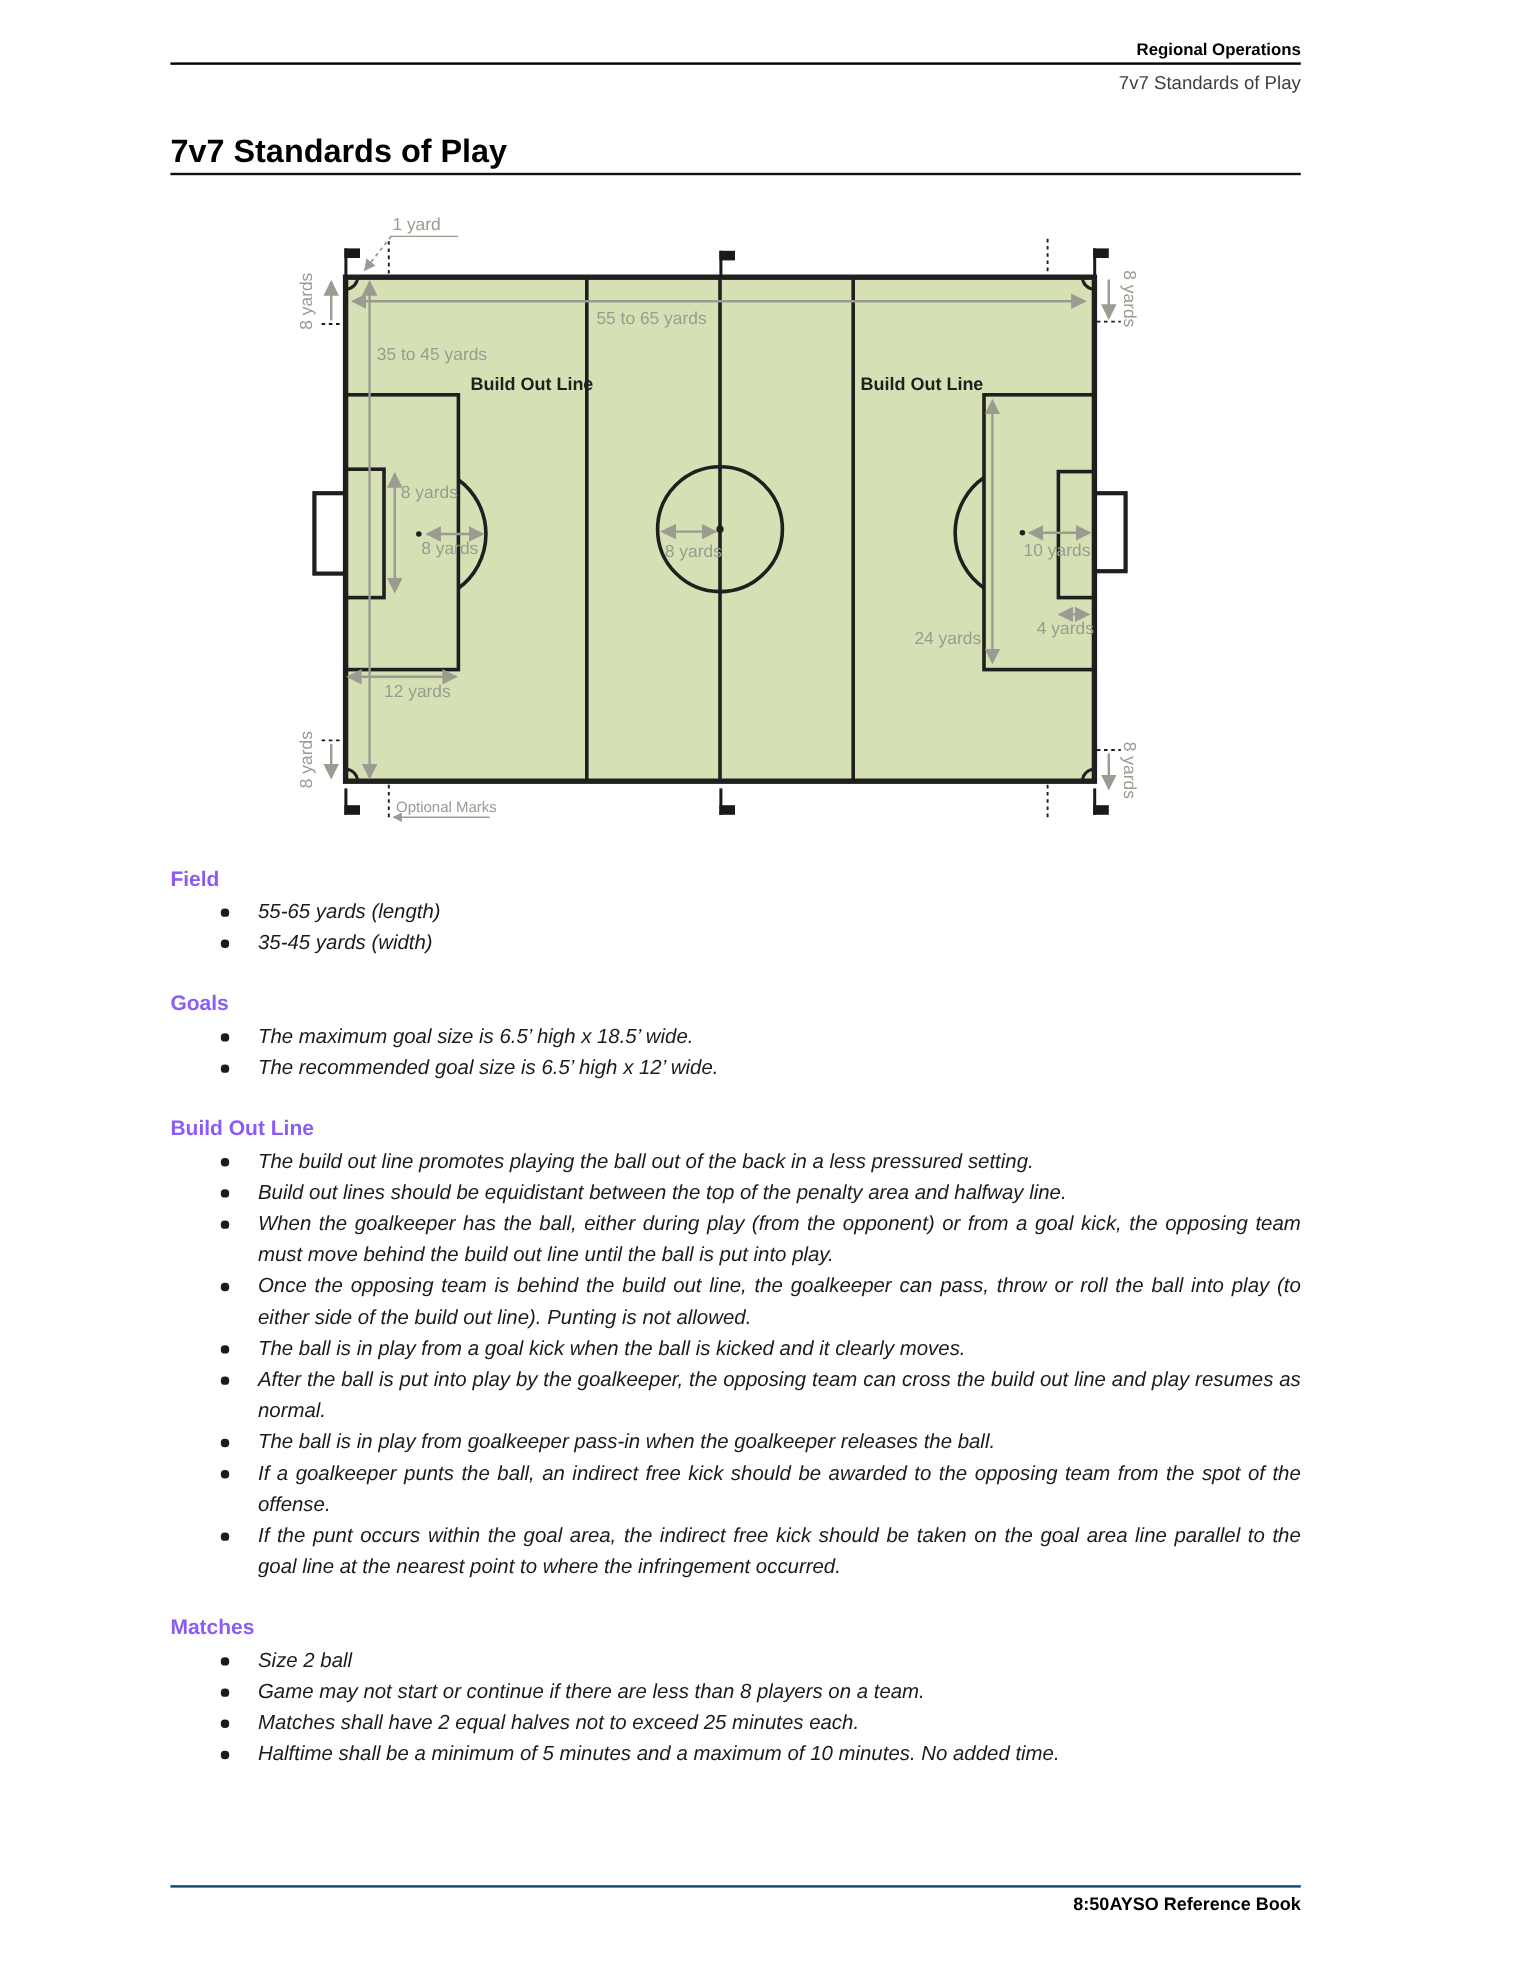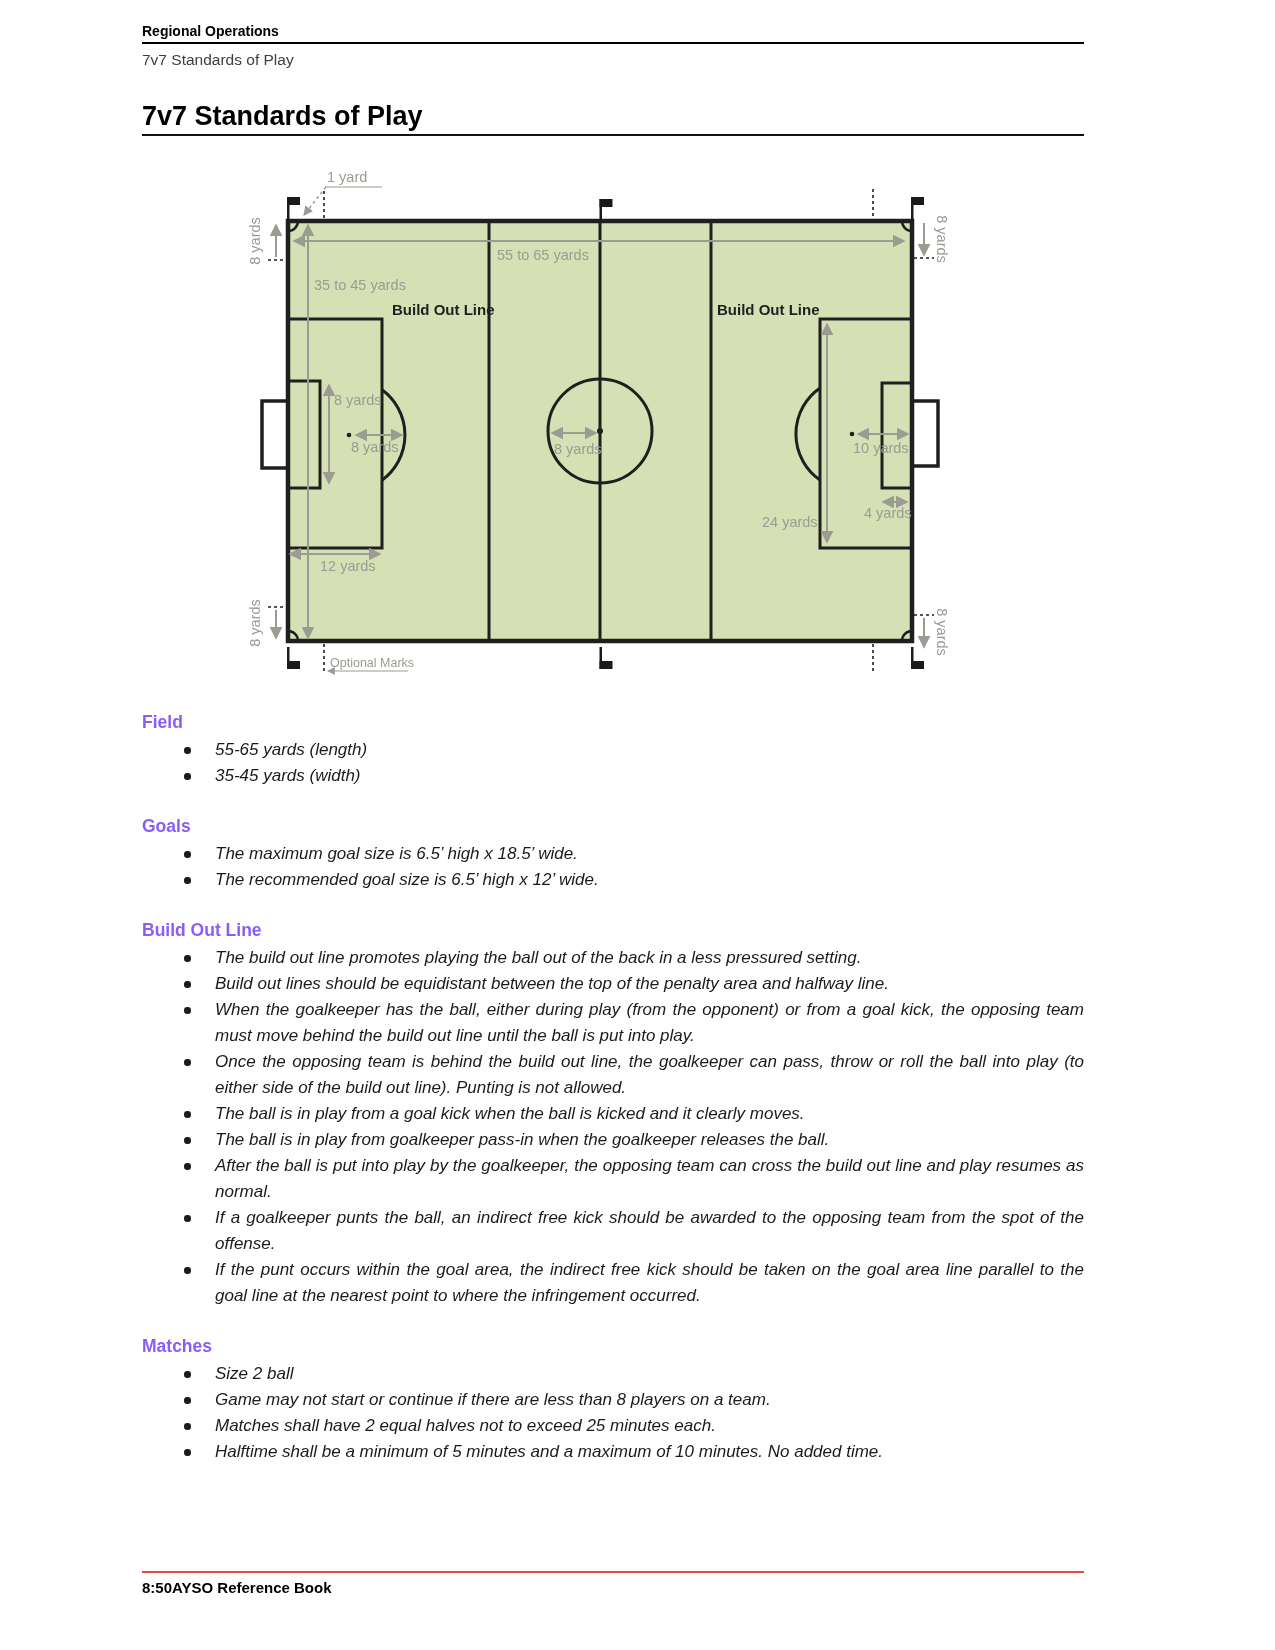--- a/index.html
+++ b/index.html
@@ -8,21 +8,21 @@
     position:relative;
     width:1275px;height:1650px;
     background:#ffffff;
     font-family:"Liberation Sans",sans-serif;
     color:#1b1b1b;
     overflow:hidden;
     margin:0 auto;
   }
   .content{position:absolute;left:142px;top:0;width:942px;}
   
-  .hdr{padding-top:23px;}
+  .hdr{padding-top:33px;text-align:right;}
   .hdr-section{font-size:14px;font-weight:bold;color:#000;}
   .hdr-rule{border-top:2.5px solid #000;margin-top:3px;}
   .hdr-sub{font-size:15.5px;color:#3f3f3f;margin-top:7px;}
   
   .page-title{
     font-size:27px;font-weight:bold;color:#000;
     margin:33px 0 0 0;padding-bottom:4px;
     border-bottom:2.5px solid #111;
     line-height:28px;
   }
@@ -45,22 +45,22 @@
     font-size:17px;line-height:26px;font-style:italic;
   }
   ul.blist li::before{
     content:"";position:absolute;left:42px;top:10px;
     width:6.5px;height:6.5px;border-radius:50%;background:#1b1b1b;
   }
   .bullet-text{display:block;text-align:justify;}
   
   .footer{
     position:absolute;left:142px;top:1571px;width:942px;
-    border-top:2px solid #ef4444;padding-top:6px;
-    display:flex;justify-content:flex-start;
+    border-top:2px solid #0c4a6e;padding-top:6px;
+    display:flex;justify-content:flex-end;
     font-size:15px;font-weight:bold;color:#000;
   }
 </style>
 </head>
 <body>
 
 <div class="page">
   <div class="content">
 
     <div class="hdr">
@@ -205,24 +205,24 @@
       <li>
           <span class="bullet-text">When the goalkeeper has the ball, either during play (from the opponent) or from a goal kick, the opposing team must move behind the build out line until the ball is put into play.</span>
         </li>
       <li>
           <span class="bullet-text">Once the opposing team is behind the build out line, the goalkeeper can pass, throw or roll the ball into play (to either side of the build out line). Punting is not allowed.</span>
         </li>
       <li>
           <span class="bullet-text">The ball is in play from a goal kick when the ball is kicked and it clearly moves.</span>
         </li>
       <li>
+          <span class="bullet-text">After the ball is put into play by the goalkeeper, the opposing team can cross the build out line and play resumes as normal.</span>
+        </li>
+      <li>
           <span class="bullet-text">The ball is in play from goalkeeper pass-in when the goalkeeper releases the ball.</span>
-        </li>
-      <li>
-          <span class="bullet-text">After the ball is put into play by the goalkeeper, the opposing team can cross the build out line and play resumes as normal.</span>
         </li>
       <li>
           <span class="bullet-text">If a goalkeeper punts the ball, an indirect free kick should be awarded to the opposing team from the spot of the offense.</span>
         </li>
       <li>
           <span class="bullet-text">If the punt occurs within the goal area, the indirect free kick should be taken on the goal area line parallel to the goal line at the nearest point to where the infringement occurred.</span>
         </li>
     </ul>
 
     <h2 class="sec-h">Matches</h2>

